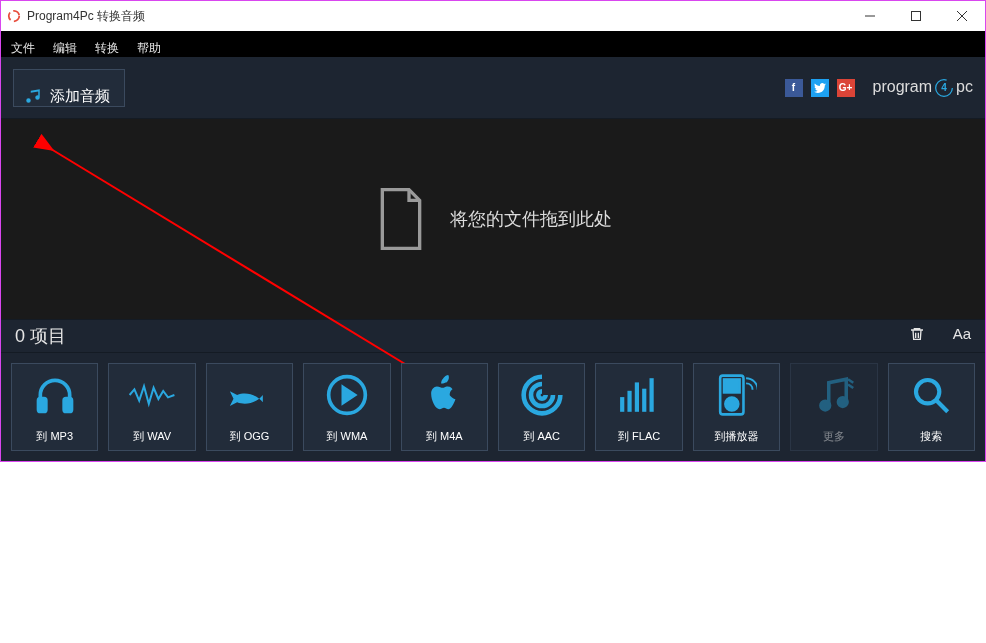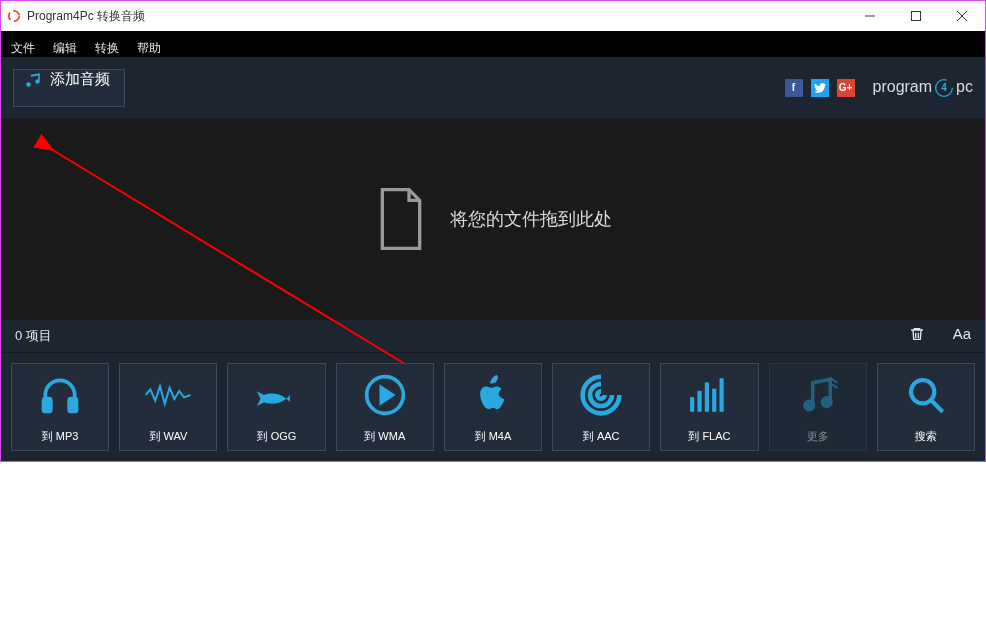--- a/index.html
+++ b/index.html
@@ -9,37 +9,37 @@
   .titlebar-icon { width: 14px; height: 14px; }
   .titlebar-title { font-size: 12px; color: #333; margin-left: 6px; flex: 1; }
   .titlebar-controls { display: flex; height: 100%; }
   .titlebar-btn { width: 46px; display: flex; align-items: center; justify-content: center; cursor: pointer; }
   .titlebar-btn svg { width: 10px; height: 10px; }
 
   .menubar { height: 26px; background: #000000; display: flex; align-items: flex-end; padding: 0 10px; gap: 18px; }
   .menubar-item { color: #e6e6e6; font-size: 12px; cursor: pointer; }
 
   .toolbar { height: 62px; display: flex; align-items: center; justify-content: space-between; padding: 0 12px; border-bottom: 1px solid #141b24; }
-  .add-btn { border: 1px solid #3b4a5e; background: #222c3a; height: 38px; padding: 0 14px 0 10px; display: flex; align-items: flex-start; gap: 8px; cursor: pointer; }
+  .add-btn { border: 1px solid #3b4a5e; background: #222c3a; height: 38px; padding: 0 14px 0 10px; display: flex; align-items: flex-end; gap: 8px; cursor: pointer; }
   .add-btn span.lbl { color: #fff; font-size: 15px; }
   .note-icon { color: #2aa8e0; }
   .right-tools { display: flex; align-items: center; gap: 8px; }
   .social-badge { width: 18px; height: 18px; display: flex; align-items: center; justify-content: center; color: #fff; font-size: 10px; font-weight: bold; cursor: pointer; }
   .fb { background: #3b5998; }
   .tw { background: #1da1f2; }
   .gp { background: #db4437; }
   .brand { color: #dcdcdc; font-size: 16px; margin-left: 10px; display: flex; align-items: flex-start; }
   .brand svg { margin: 0 2px; }
 
   .dropzone { flex: 1; position: relative; background: #1a1a1a; display: flex; flex-direction: row; align-items: center; justify-content: center; gap: 22px; }
   .dropzone-text { color: #dcdcdc; font-size: 18px; }
   .arrow-svg { position: absolute; left: 32px; top: 12px; }
 
   .statusbar { height: 34px; background: #1d2531; display: flex; align-items: center; justify-content: space-between; padding: 0 14px; border-top: 1px solid #141b24; border-bottom: 1px solid #141b24; }
-  .status-left { color: #e6e6e6; font-size: 13px; }
+  .status-left { color: #e6e6e6; font-size: 18px; }
   .status-right { display: flex; gap: 28px; color: #e6e6e6; }
   .status-right .ico { cursor: pointer; }
 
   .formats { height: 108px; background: #1d2531; display: flex; gap: 10px; padding: 10px; }
   .format-tile { flex: 1; border: 1px solid #3b4a5e; background: #222c3a; display: flex; flex-direction: column; align-items: center; justify-content: flex-end; cursor: pointer; padding-bottom: 6px; position: relative; }
   .format-tile.dim { opacity: 0.45; }
   .format-label { color: #ffffff; font-size: 11px; margin-top: 4px; }
   .format-icon { flex: 1; display: flex; align-items: center; justify-content: center; color: #2aa8e0; }
 </style>
 </head>
@@ -194,20 +194,31 @@
           <svg width="42" height="38" viewBox="0 0 40 36" fill="currentColor">
             <rect x="2" y="20" width="4" height="14"></rect>
             <rect x="9" y="14" width="4" height="20"></rect>
             <rect x="16" y="6" width="4" height="28"></rect>
             <rect x="23" y="12" width="4" height="22"></rect>
             <rect x="30" y="2" width="4" height="32"></rect>
           </svg>
         </div>
         <div class="format-label">到 FLAC</div>
       </div>
+      <div class="format-tile">
+        <div class="format-icon">
+          <svg width="40" height="44" viewBox="0 0 30 34" fill="none" stroke="currentColor" stroke-width="2">
+            <rect x="2" y="2" width="18" height="30" rx="2"></rect>
+            <rect x="5" y="5" width="12" height="10" fill="currentColor"></rect>
+            <circle cx="11" cy="24" r="5" fill="currentColor"></circle>
+            <path d="M22 8c3 0 5 2 5 5M22 4c5 0 9 4 9 9" stroke-width="1.5"></path>
+          </svg>
+        </div>
+        <div class="format-label">到播放器</div>
+      </div>
       <div class="format-tile dim">
         <div class="format-icon">
           <svg width="42" height="42" viewBox="0 0 24 24" fill="none" stroke="currentColor" stroke-width="2">
             <path d="M9 18V5l10-2v13"></path>
             <circle cx="7" cy="18" r="2.5" fill="currentColor"></circle>
             <circle cx="17" cy="16" r="2.5" fill="currentColor"></circle>
             <path d="M20 3l3 2M20 6l3 2" stroke-width="1.5"></path>
           </svg>
         </div>
         <div class="format-label">更多</div>

